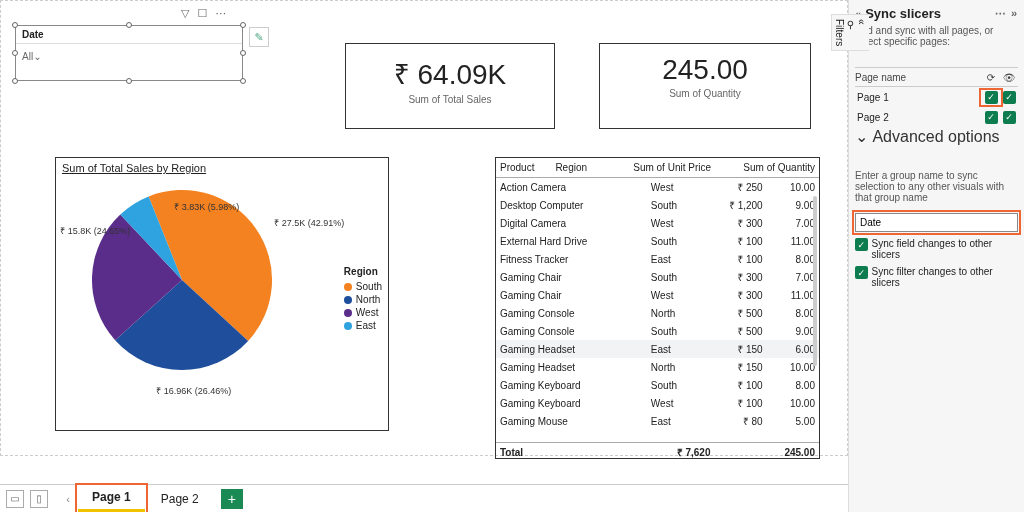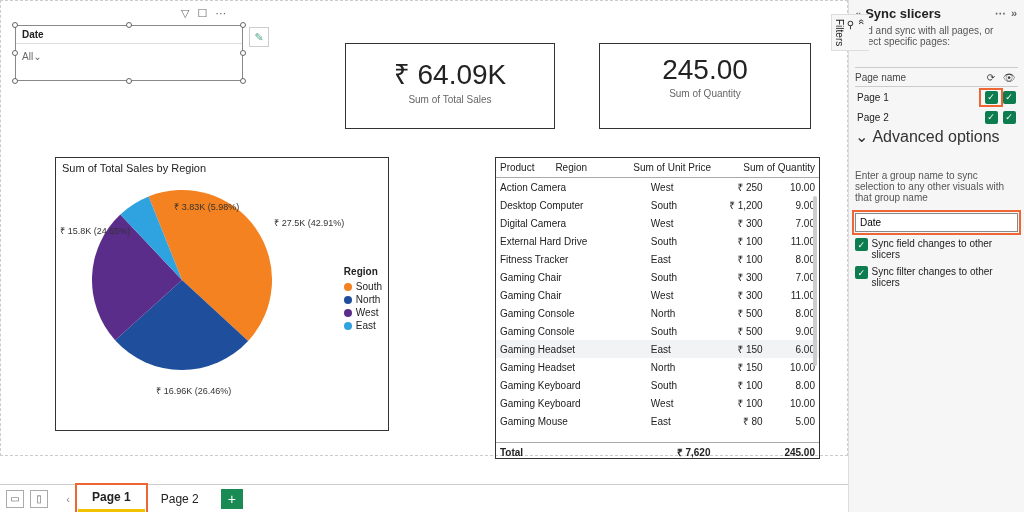--- a/index.html
+++ b/index.html
@@ -11,21 +11,21 @@
 .slicer-title { padding: 3px 6px; font-weight: 600; font-size: 10px; }
 .slicer-value { padding: 2px 6px; display: flex; align-items: center; color: #666; font-size: 10px; border-top: 1px solid #ddd; line-height: 22px; }
 .sel-handle { position: absolute; width: 6px; height: 6px; background: #fff; border: 1px solid #666; border-radius: 3px; }
 .badge-right { position: absolute; left: 248px; top: 26px; width: 20px; height: 20px; border: 1px solid #ccc; display: flex; align-items: center; justify-content: center; color: #5a8; }
 .card { position: absolute; border: 1px solid #333; text-align: center; padding: 10px 0 6px; }
 .card .big { font-size: 28px; font-weight: 400; }
 .card .sub { font-size: 10px; color: #666; margin-top: 2px; }
 .card1 { left: 344px; top: 42px; width: 210px; height: 86px; }
 .card2 { left: 598px; top: 42px; width: 212px; height: 86px; }
 .pie-box { position: absolute; left: 54px; top: 156px; width: 334px; height: 274px; border: 1px solid #333; }
-.pie-title { font-size: 11px; padding: 4px 6px; }
+.pie-title { font-size: 11px; padding: 4px 6px; text-decoration: underline; }
 .legend { position: absolute; right: 6px; top: 108px; font-size: 10px; }
 .legend .lt { font-weight: 600; margin-bottom: 4px; }
 .legend .li { display: flex; align-items: center; gap: 4px; margin-bottom: 2px; }
 .dot { width: 8px; height: 8px; border-radius: 4px; display: inline-block; }
 .pie-svg { position: absolute; left: 36px; top: 32px; }
 .pie-lbl { position: absolute; font-size: 9px; color: #333; white-space: nowrap; }
 .table-box { position: absolute; left: 494px; top: 156px; width: 325px; height: 302px; border: 1px solid #333; font-size: 10px; }
 .tbl { width: 100%; border-collapse: collapse; }
 .tbl th { text-align: left; padding: 4px 4px; border-bottom: 1px solid #aaa; font-weight: 400; font-size: 10px; }
 .tbl th.r, .tbl td.r { text-align: right; }

